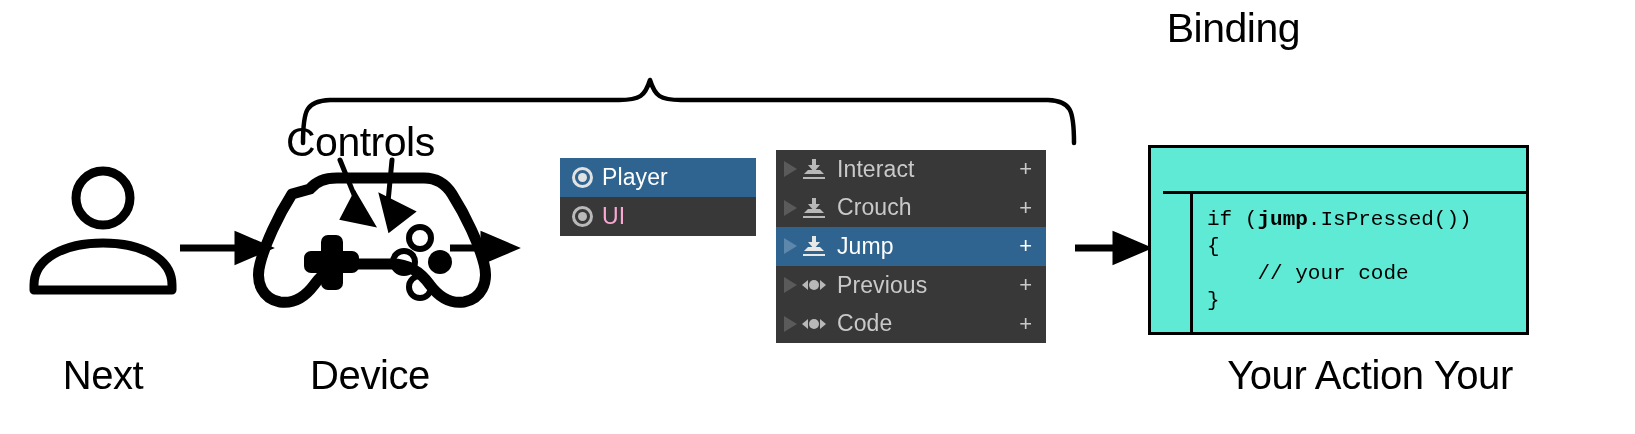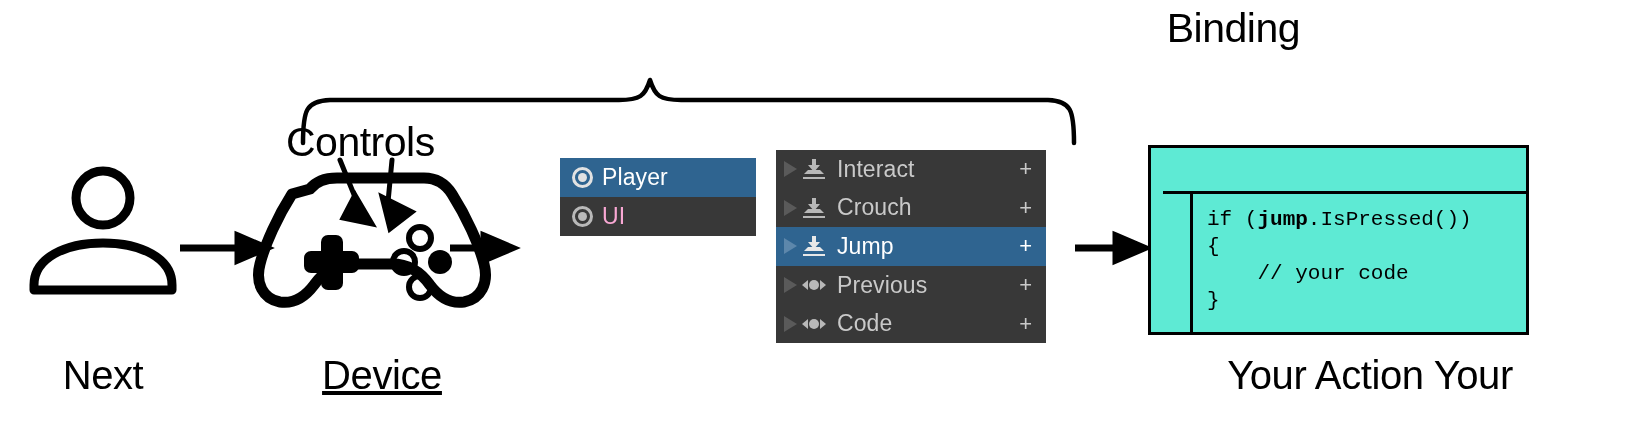--- a/index.html
+++ b/index.html
@@ -39,21 +39,21 @@
 
   
   .caption {
     font-size: 40px;
     line-height: 1;
     text-align: center;
     letter-spacing: -0.4px;
     top: 355px;
   }
   .cap-user    { left: 8px;    width: 190px; }
-  .cap-device  { left: 264px;  width: 236px; text-decoration: underline; }
+  .cap-device  { left: 252px;  width: 236px; }
   .cap-actions { left: 560px;  width: 470px; }
   .cap-code    { left: 1130px; width: 480px; }
 
   
   .artwork {
     left: 0; top: 0;
     width: 1635px; height: 434px;
     pointer-events: none;
   }
 

